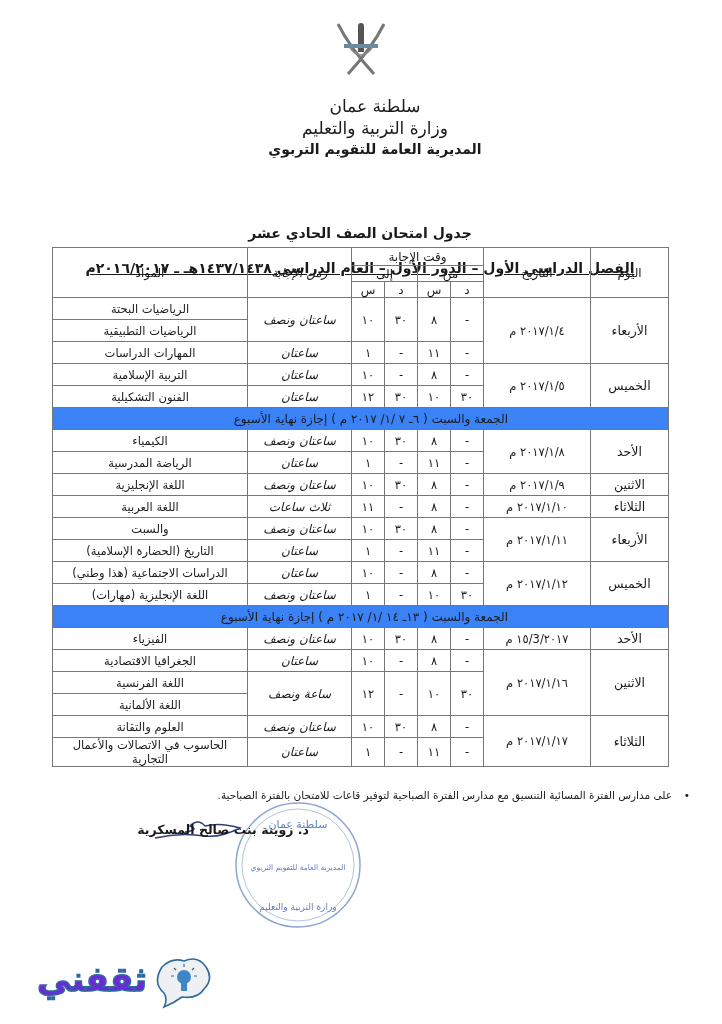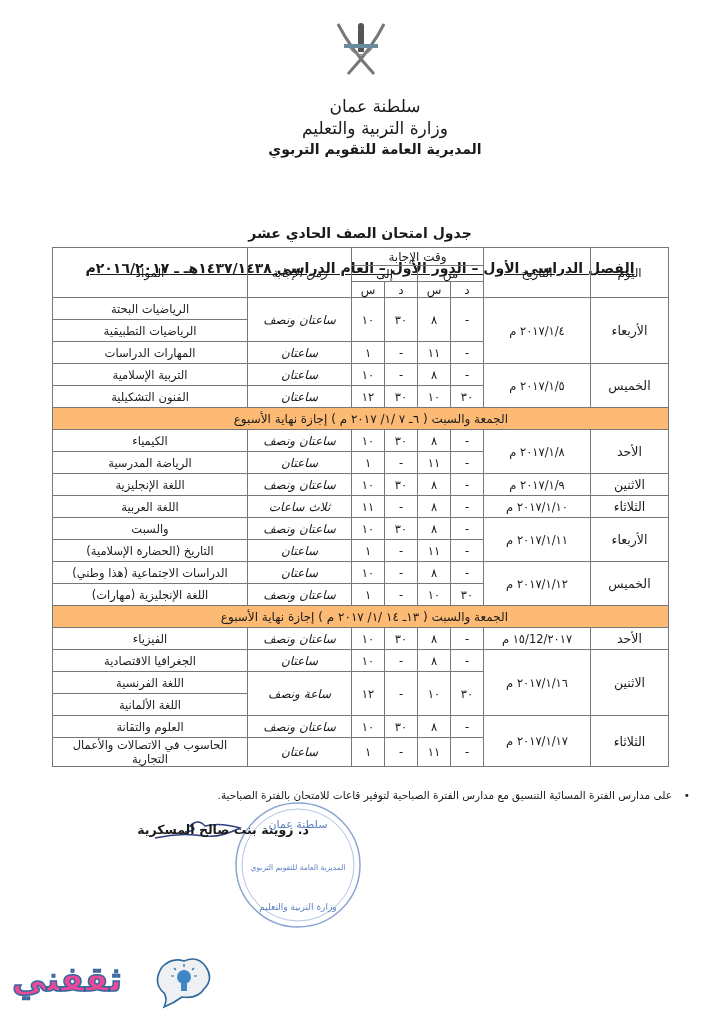--- a/index.html
+++ b/index.html
@@ -13,28 +13,28 @@
   .title .t1 { font-size: 14px; line-height: 18px; }
   .title .t2 { font-size: 14px; line-height: 18px; text-decoration: underline; margin-top: 17px; }
   table.sched { position: absolute; left: 52px; top: 247px; width: 617px; border-collapse: collapse; direction: rtl; font-size: 11.5px; }
   table.sched td, table.sched th { border: 1px solid #777; text-align: center; padding: 0; font-weight: normal; }
   table.sched th { font-size: 12px; }
   .c-day { width: 77px; font-size: 12.5px; }
   .c-date { width: 106px; }
   .c-num { width: 32px; }
   .c-dur { width: 103px; font-size: 12px; font-style: italic; }
   .c-subj { font-size: 11.5px; }
-  tr.sep td { background: #fdba74; text-align: right; padding-right: 160px; font-size: 12px; }
+  tr.sep td { background: #3b82f6; text-align: right; padding-right: 160px; font-size: 12px; }
   .note { position: absolute; left: 50px; top: 788px; width: 640px; direction: rtl; font-size: 10.5px; line-height: 14px; }
   .note .bullet { display: inline-block; width: 18px; }
   .signature { position: absolute; left: 150px; top: 814px; width: 100px; height: 30px; }
   .signer { position: absolute; left: 69px; top: 820px; width: 240px; direction: rtl; text-align: right; font-weight: bold; font-size: 12.5px; line-height: 20px; }
   .stamp { position: absolute; left: 228px; top: 798px; width: 140px; height: 135px; }
   .logo { position: absolute; left: 12px; top: 955px; width: 200px; height: 60px; }
-  .logo-text { position: absolute; left: 0; top: 4px; width: 135px; text-align: left; direction: rtl; font-size: 34px; font-weight: bold; color: #ec4899; -webkit-text-stroke: 1.5px #2f6a9e; }
+  .logo-text { position: absolute; left: 0; top: 4px; width: 135px; text-align: right; direction: rtl; font-size: 34px; font-weight: bold; color: #6d28d9; -webkit-text-stroke: 1.5px #2f6a9e; }
 </style>
 </head>
 <body>
 
 <svg class="emblem" viewBox="0 0 62 66">
   <path d="M8 6 Q20 30 44 56" stroke="#777" stroke-width="3" fill="none"></path>
   <path d="M54 6 Q42 30 18 56" stroke="#777" stroke-width="3" fill="none"></path>
   <rect x="28" y="8" width="6" height="26" fill="#555"></rect>
   <circle cx="31" cy="8" r="3" fill="#555"></circle>
   <rect x="14" y="26" width="34" height="4" fill="#6a8aa0"></rect>
@@ -187,21 +187,21 @@
         <td class="c-num" rowspan="1">-</td>
         <td class="c-num" rowspan="1">١</td>
         <td class="c-dur" rowspan="1">ساعتان ونصف</td>
         <td class="c-subj">اللغة الإنجليزية (مهارات)</td>
       </tr>
       <tr class="sep" style="height:22px">
         <td colspan="8">الجمعة والسبت ( ١٣ـ ١٤ /١/ ٢٠١٧ م ) إجازة نهاية الأسبوع</td>
       </tr>
       <tr style="height:22px">
         <td class="c-day" rowspan="1">الأحد</td>
-        <td class="c-date" rowspan="1">٢٠١٧/12/١٥ م</td>
+        <td class="c-date" rowspan="1">٢٠١٧/3/١٥ م</td>
         <td class="c-num" rowspan="1">-</td>
         <td class="c-num" rowspan="1">٨</td>
         <td class="c-num" rowspan="1">٣٠</td>
         <td class="c-num" rowspan="1">١٠</td>
         <td class="c-dur" rowspan="1">ساعتان ونصف</td>
         <td class="c-subj">الفيزياء</td>
       </tr>
       <tr style="height:22px">
         <td class="c-day" rowspan="3">الاثنين</td>
         <td class="c-date" rowspan="3">٢٠١٧/١/١٦ م</td>

